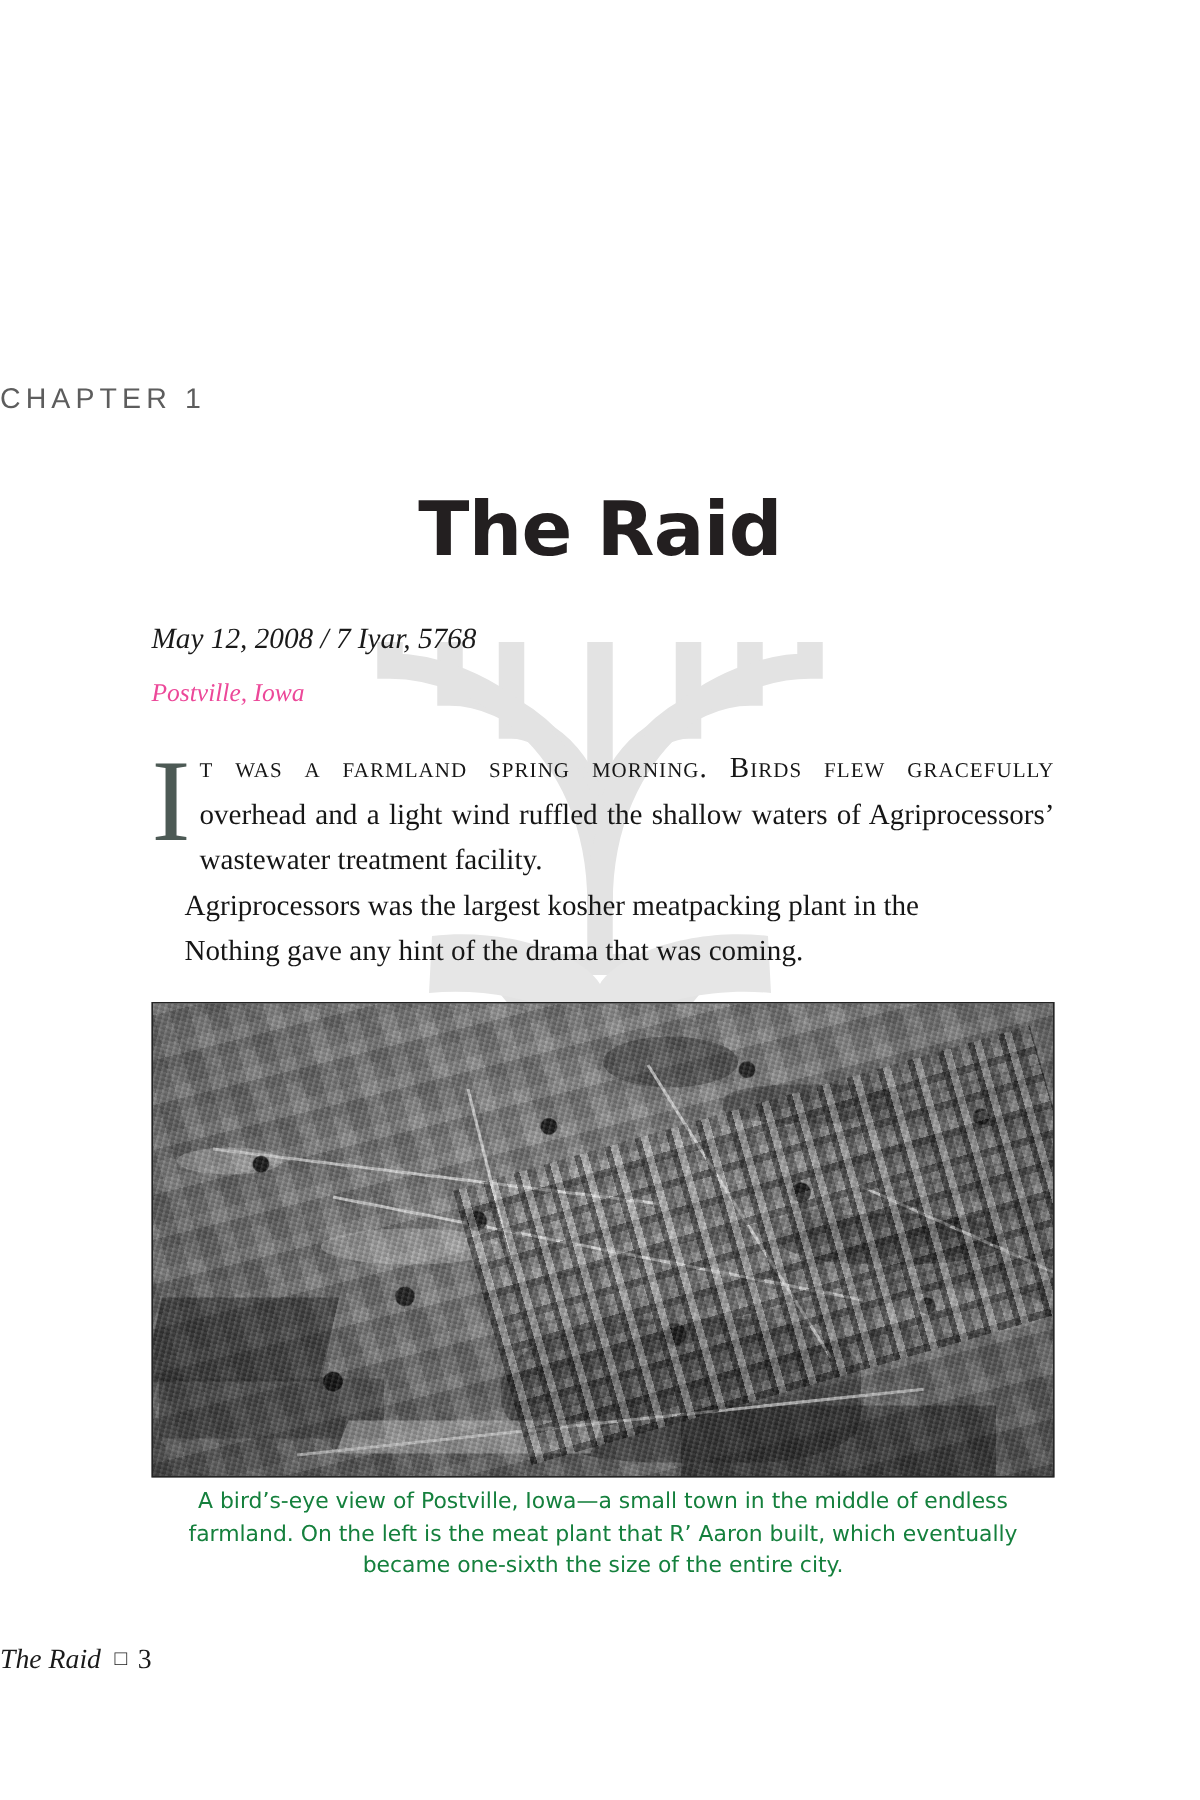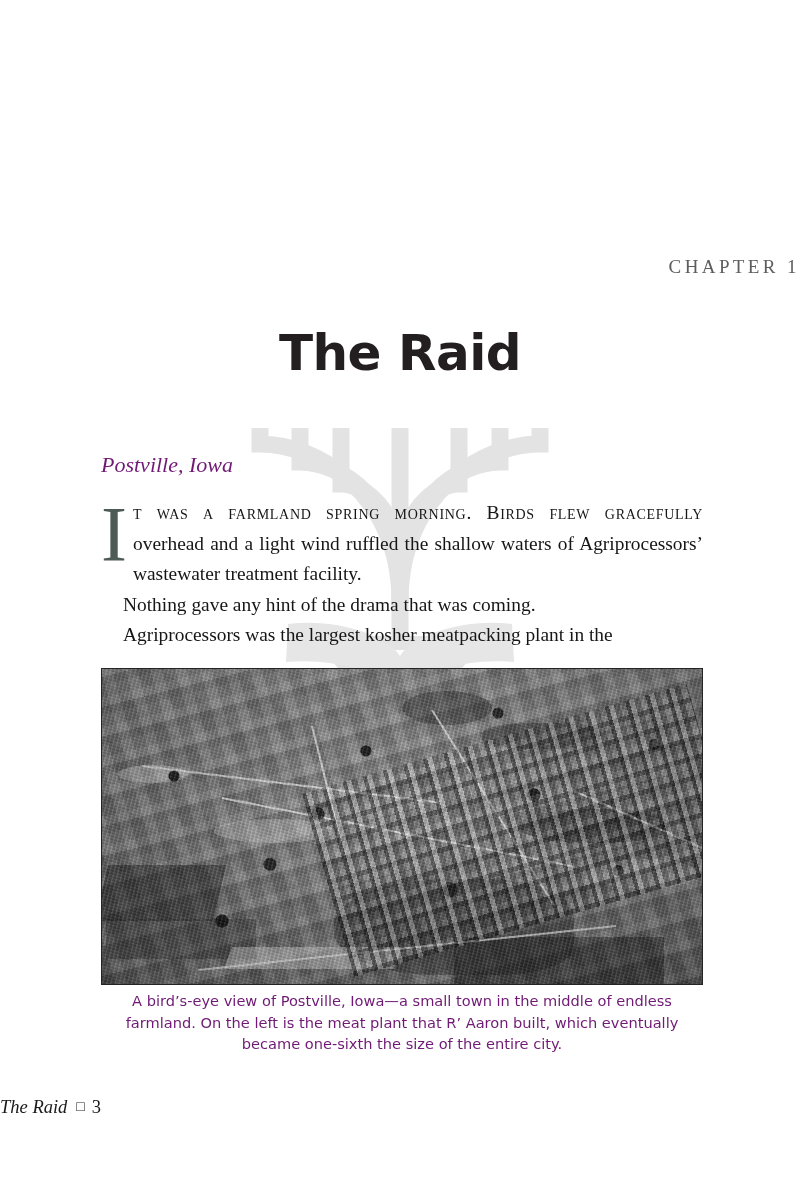--- a/index.html
+++ b/index.html
@@ -50,22 +50,22 @@
     position: absolute;
     inset: 0;
     z-index: 3;
   }
 
   .chapter-label {
     position: absolute;
     left: 0;
     top: 256px;
     width: 800px;
-    text-align: right;
-    font-family: Liberation Serif, serif;
+    text-align: left;
+    font-family: Liberation Sans, sans-serif;
     font-size: 19px;
     font-weight: 400;
     letter-spacing: 3.4px;
     color: #5d5d5d;
   }
   .chapter-title {
     position: absolute;
     left: 0;
     top: 290px;
     width: 800px;
@@ -85,22 +85,22 @@
     font-style: italic;
     font-size: 19.5px;
     color: #1a1a1a;
   }
   .placeline {
     position: absolute;
     left: 101px;
     top: 452px;
     font-family: "Liberation Serif", serif;
     font-style: italic;
-    font-size: 22px;
-    color: #701a75;
+    font-size: 17px;
+    color: #ec4899;
   }
 
   .body-block {
     position: absolute;
     left: 101px;
     top: 498px;
     width: 602px;
   }
   .para {
     font-family: "Liberation Serif", serif;
@@ -212,21 +212,21 @@
 
   .caption {
     position: absolute;
     left: 101px;
     top: 990px;
     width: 602px;
     text-align: center;
     font-family: "DejaVu Sans", sans-serif;
     font-size: 14.6px;
     line-height: 21.5px;
-    color: #701a75;
+    color: #15803d;
   }
 
   .footer {
     position: absolute;
     left: 0;
     top: 1097px;
     width: 703px;
     text-align: left;
     font-family: "Liberation Serif", serif;
     font-style: italic;
@@ -272,26 +272,27 @@
     </svg>
 
     <div class="wm-word">JUDAICA</div>
   </div>
 
   <div class="content">
 
     <div class="chapter-label">CHAPTER 1</div>
     <h1 class="chapter-title">The Raid</h1>
 
+    <div class="dateline">May 12, 2008 / 7 Iyar, 5768</div>
     <div class="placeline">Postville, Iowa</div>
 
     <div class="body-block">
       <p class="para first"><span class="dropcap">I</span><span class="smallcaps">t was a farmland spring morning. Birds flew gracefully</span><span> overhead and a light wind ruffled the shallow waters of Agriprocessors’ wastewater treatment facility.</span></p>
+      <p class="para indent">Agriprocessors was the largest kosher meatpacking plant in the</p>
       <p class="para indent">Nothing gave any hint of the drama that was coming.</p>
-      <p class="para indent">Agriprocessors was the largest kosher meatpacking plant in the</p>
     </div>
 
     <div class="figure">
       <div class="photo">
         <div class="ph-layer ph-sky"></div>
         <div class="ph-layer ph-fields"></div>
 
         <div class="ph-patch" style="left:0px;  top:196px; width:118px; height:56px; transform:skewX(-12deg); background:rgba(30,30,30,0.45);"></div>
         <div class="ph-patch" style="left:4px;  top:250px; width:150px; height:40px; background:rgba(55,55,55,0.40);"></div>
         <div class="ph-patch" style="left:300px;top:22px;  width:90px;  height:34px; border-radius:50%; background:rgba(35,35,35,0.40);"></div>

